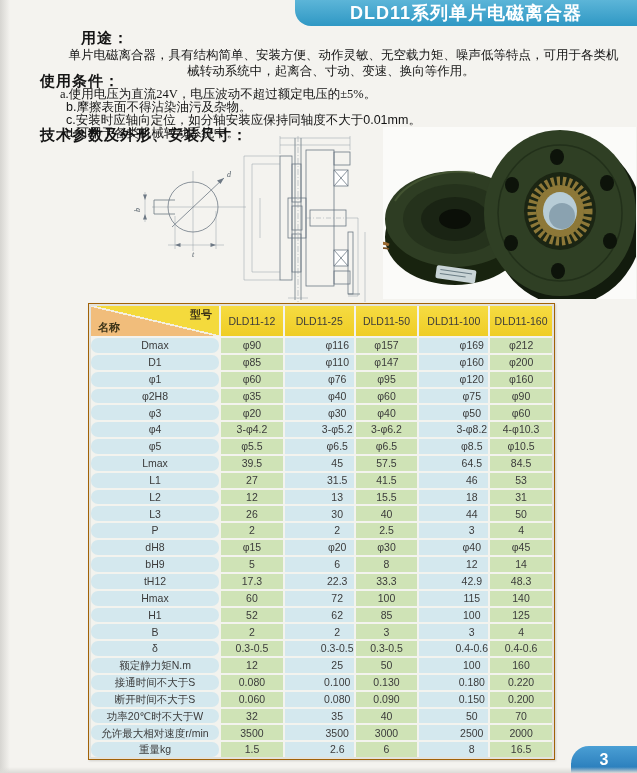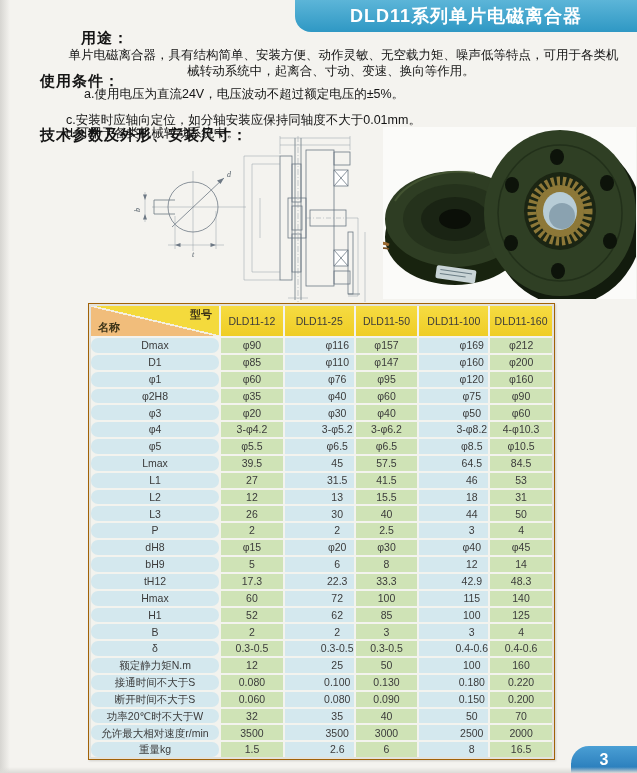--- a/index.html
+++ b/index.html
@@ -12,21 +12,21 @@
     content:""; position:absolute; left:0; top:0; bottom:0; width:10px;
     background:linear-gradient(to right,#d6d5d1,rgba(244,243,239,0)); pointer-events:none;
   }
   .page::after { 
     content:""; position:absolute; left:0; right:0; bottom:0; height:6px;
     background:linear-gradient(to top,#dcdbd7,rgba(244,243,239,0)); pointer-events:none;
   }
 
   
   .header-bar {
-    position:absolute; top:0; left:295px; right:0; height:32px;
+    position:absolute; top:0; left:295px; right:0; height:26px;
     background:linear-gradient(#5cb5d8,#2f98c4);
     border-bottom-left-radius:16px;
     display:flex; align-items:center; justify-content:center;
     color:#fff; font-size:18px; font-weight:bold; letter-spacing:1px;
   }
 
   .txt { position:absolute; color:#141414; }
   .h1 { font-size:15px; font-weight:bold; letter-spacing:1px; }
   .body-p { font-size:12.5px; line-height:16px; }
   .indent { text-indent:2em;text-align:center; }
@@ -83,21 +83,22 @@
 <div class="page">
 
   <div class="header-bar">
     <span>DLD11系列单片电磁离合器</span>
   </div>
 
   <div class="txt h1" style="left:40px; top:29px;margin-left:41px;">用途：</div>
   <div class="txt body-p indent" style="left:40px; top:47px; width:582px;">单片电磁离合器，具有结构简单、安装方便、动作灵敏、无空载力矩、噪声低等特点，可用于各类机械转动系统中，起离合、寸动、变速、换向等作用。</div>
 
   <div class="txt h1" style="left:40px; top:72px;">使用条件：</div>
-  <div class="txt cond-item" style="left:84px; top:88px;">a.使用电压为直流24V，电压波动不超过额定电压的±5%。</div>
+  <div class="txt cond-item" style="left:60px; top:88px;font-family:Liberation Serif, serif;">a.使用电压为直流24V，电压波动不超过额定电压的±5%。</div>
+  <div class="txt cond-item" style="left:66px; top:101px;">b.摩擦表面不得沾染油污及杂物。</div>
   <div class="txt cond-item" style="left:66px; top:114px;">c.安装时应轴向定位，如分轴安装应保持同轴度不大于0.01mm。</div>
   <div class="txt cond-item" style="left:66px; top:127px;">d.可用于各类机械转动系统中。</div>
 
   <div class="txt h1" style="left:40px; top:126px;">技术参数及外形、安装尺寸：</div>
 
   <svg class="fig" style="left:132px; top:165px;" width="116" height="102" viewBox="0 0 116 102">
     <line class="thin" x1="20" y1="42" x2="114" y2="42"></line>
     <line class="thin" x1="61" y1="6" x2="61" y2="86"></line>
     <circle class="draw-stroke" cx="61" cy="42" r="25"></circle>
 

